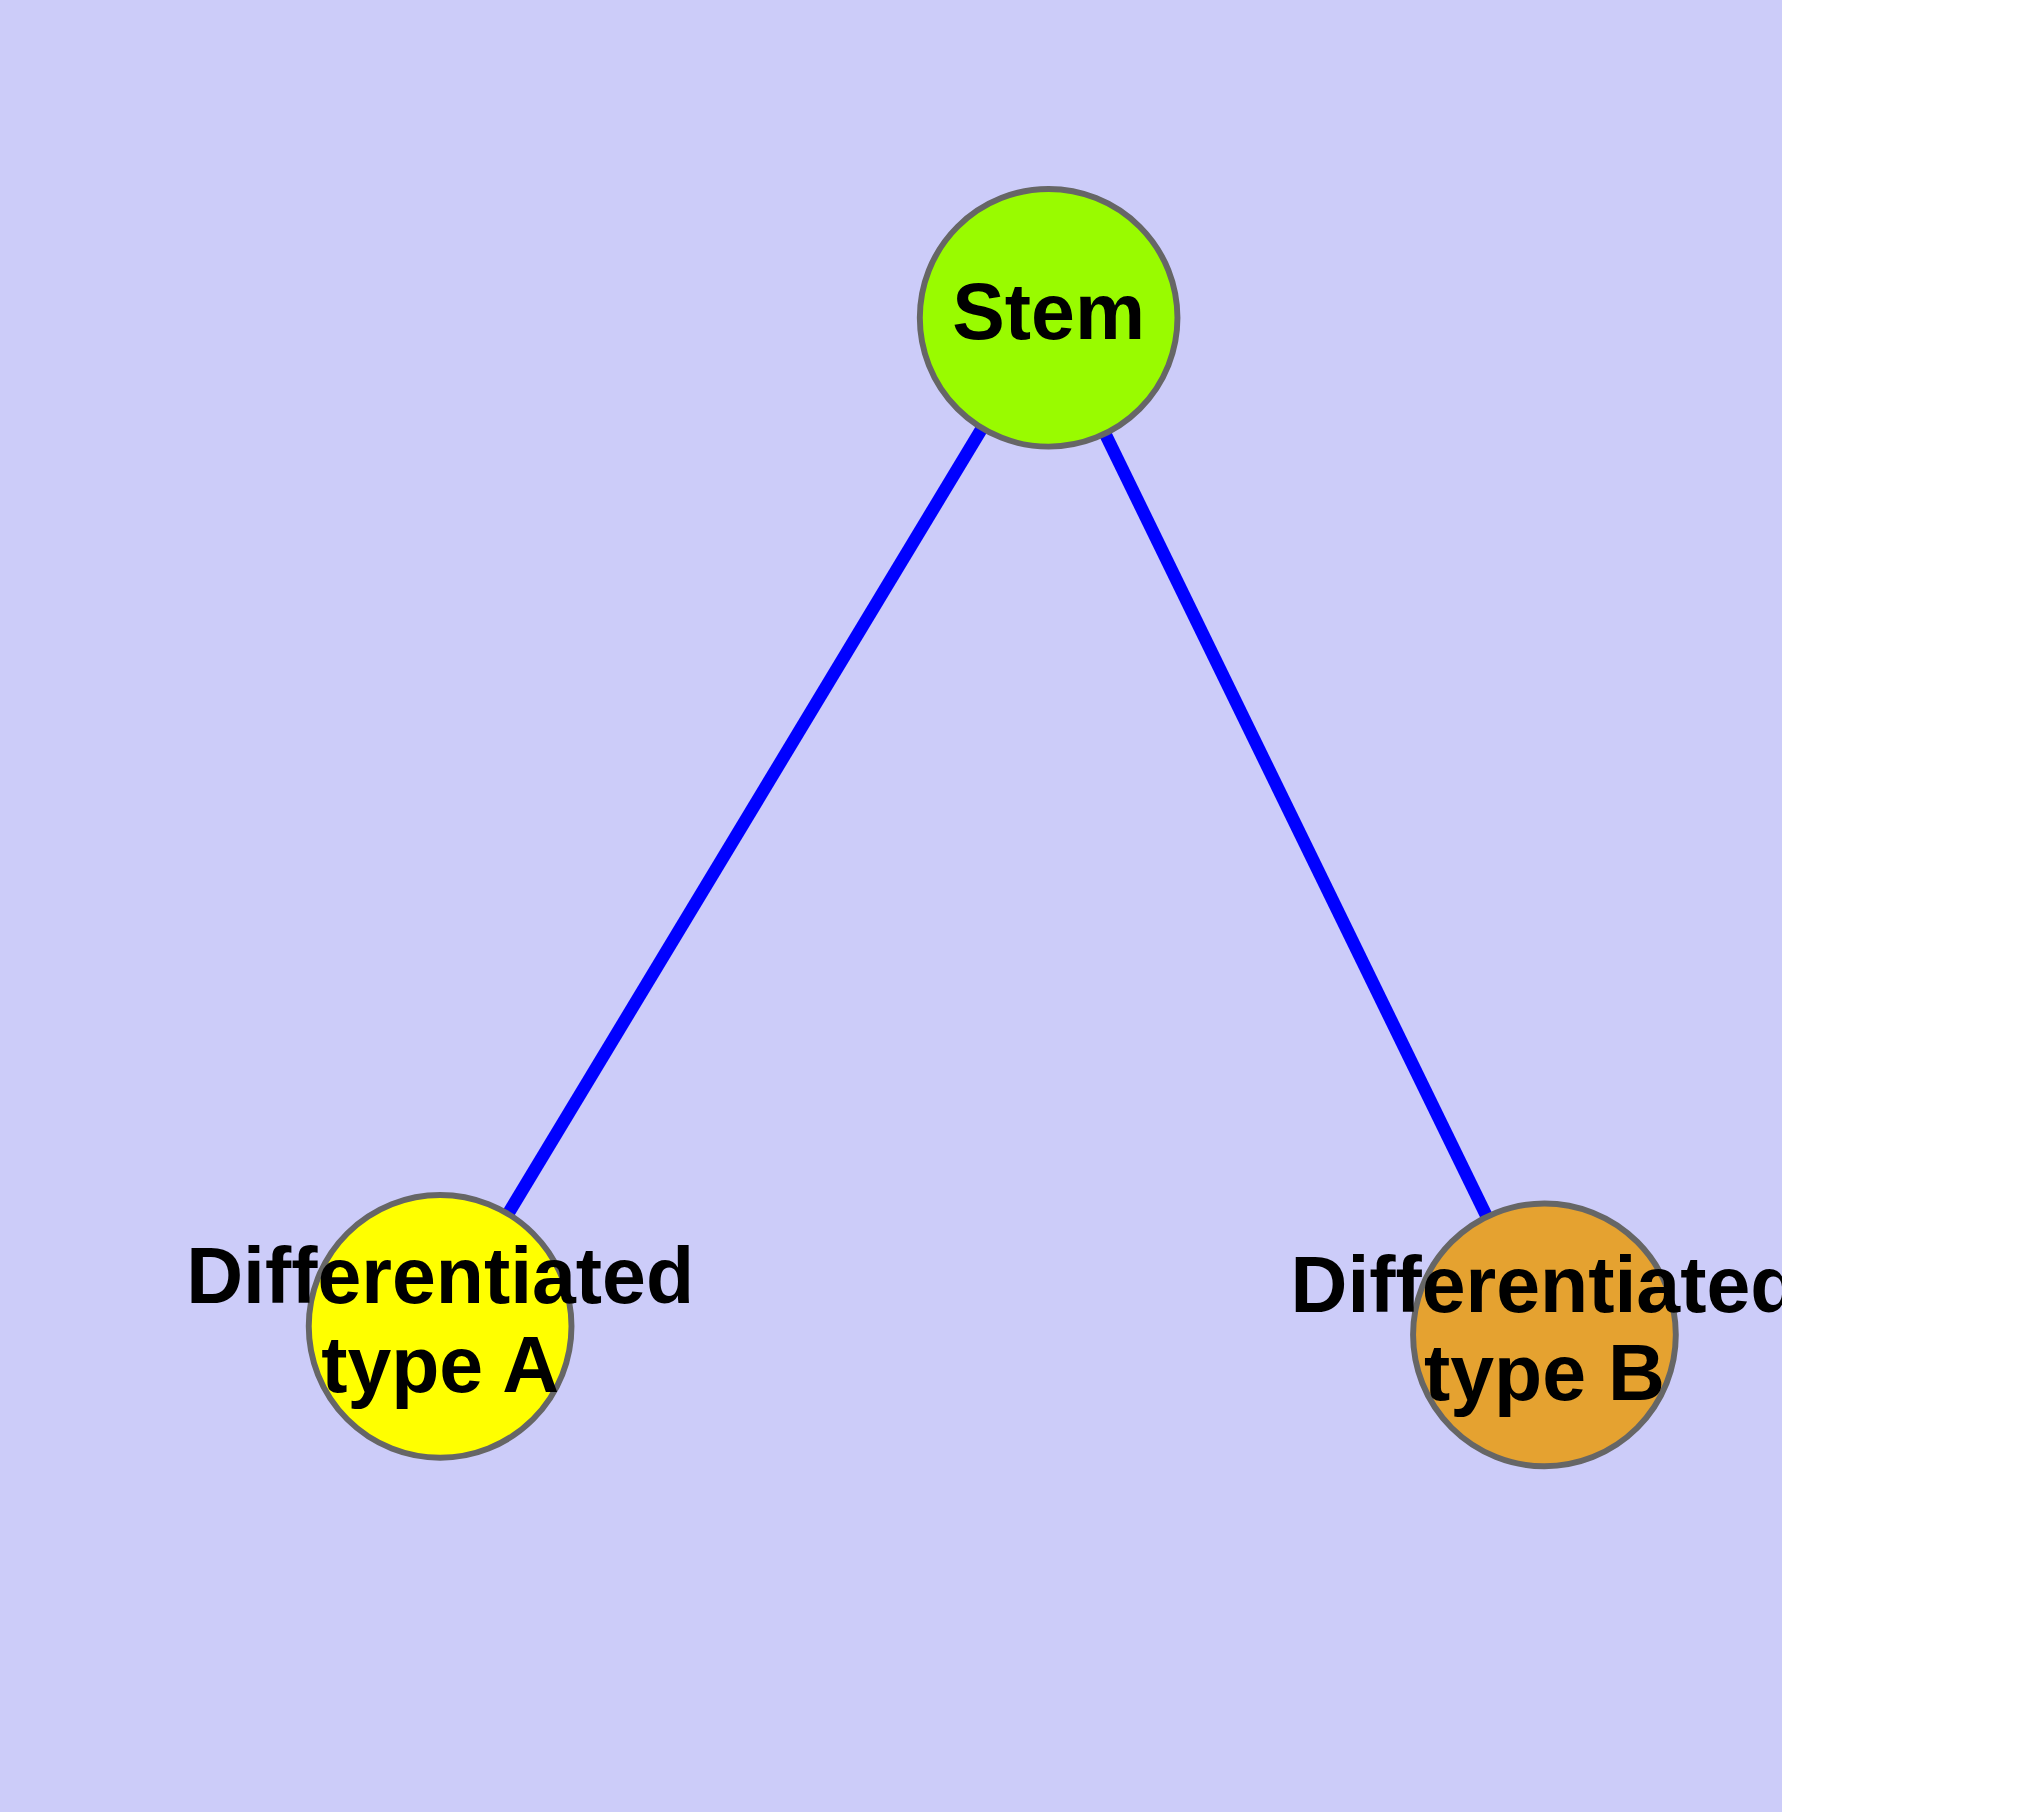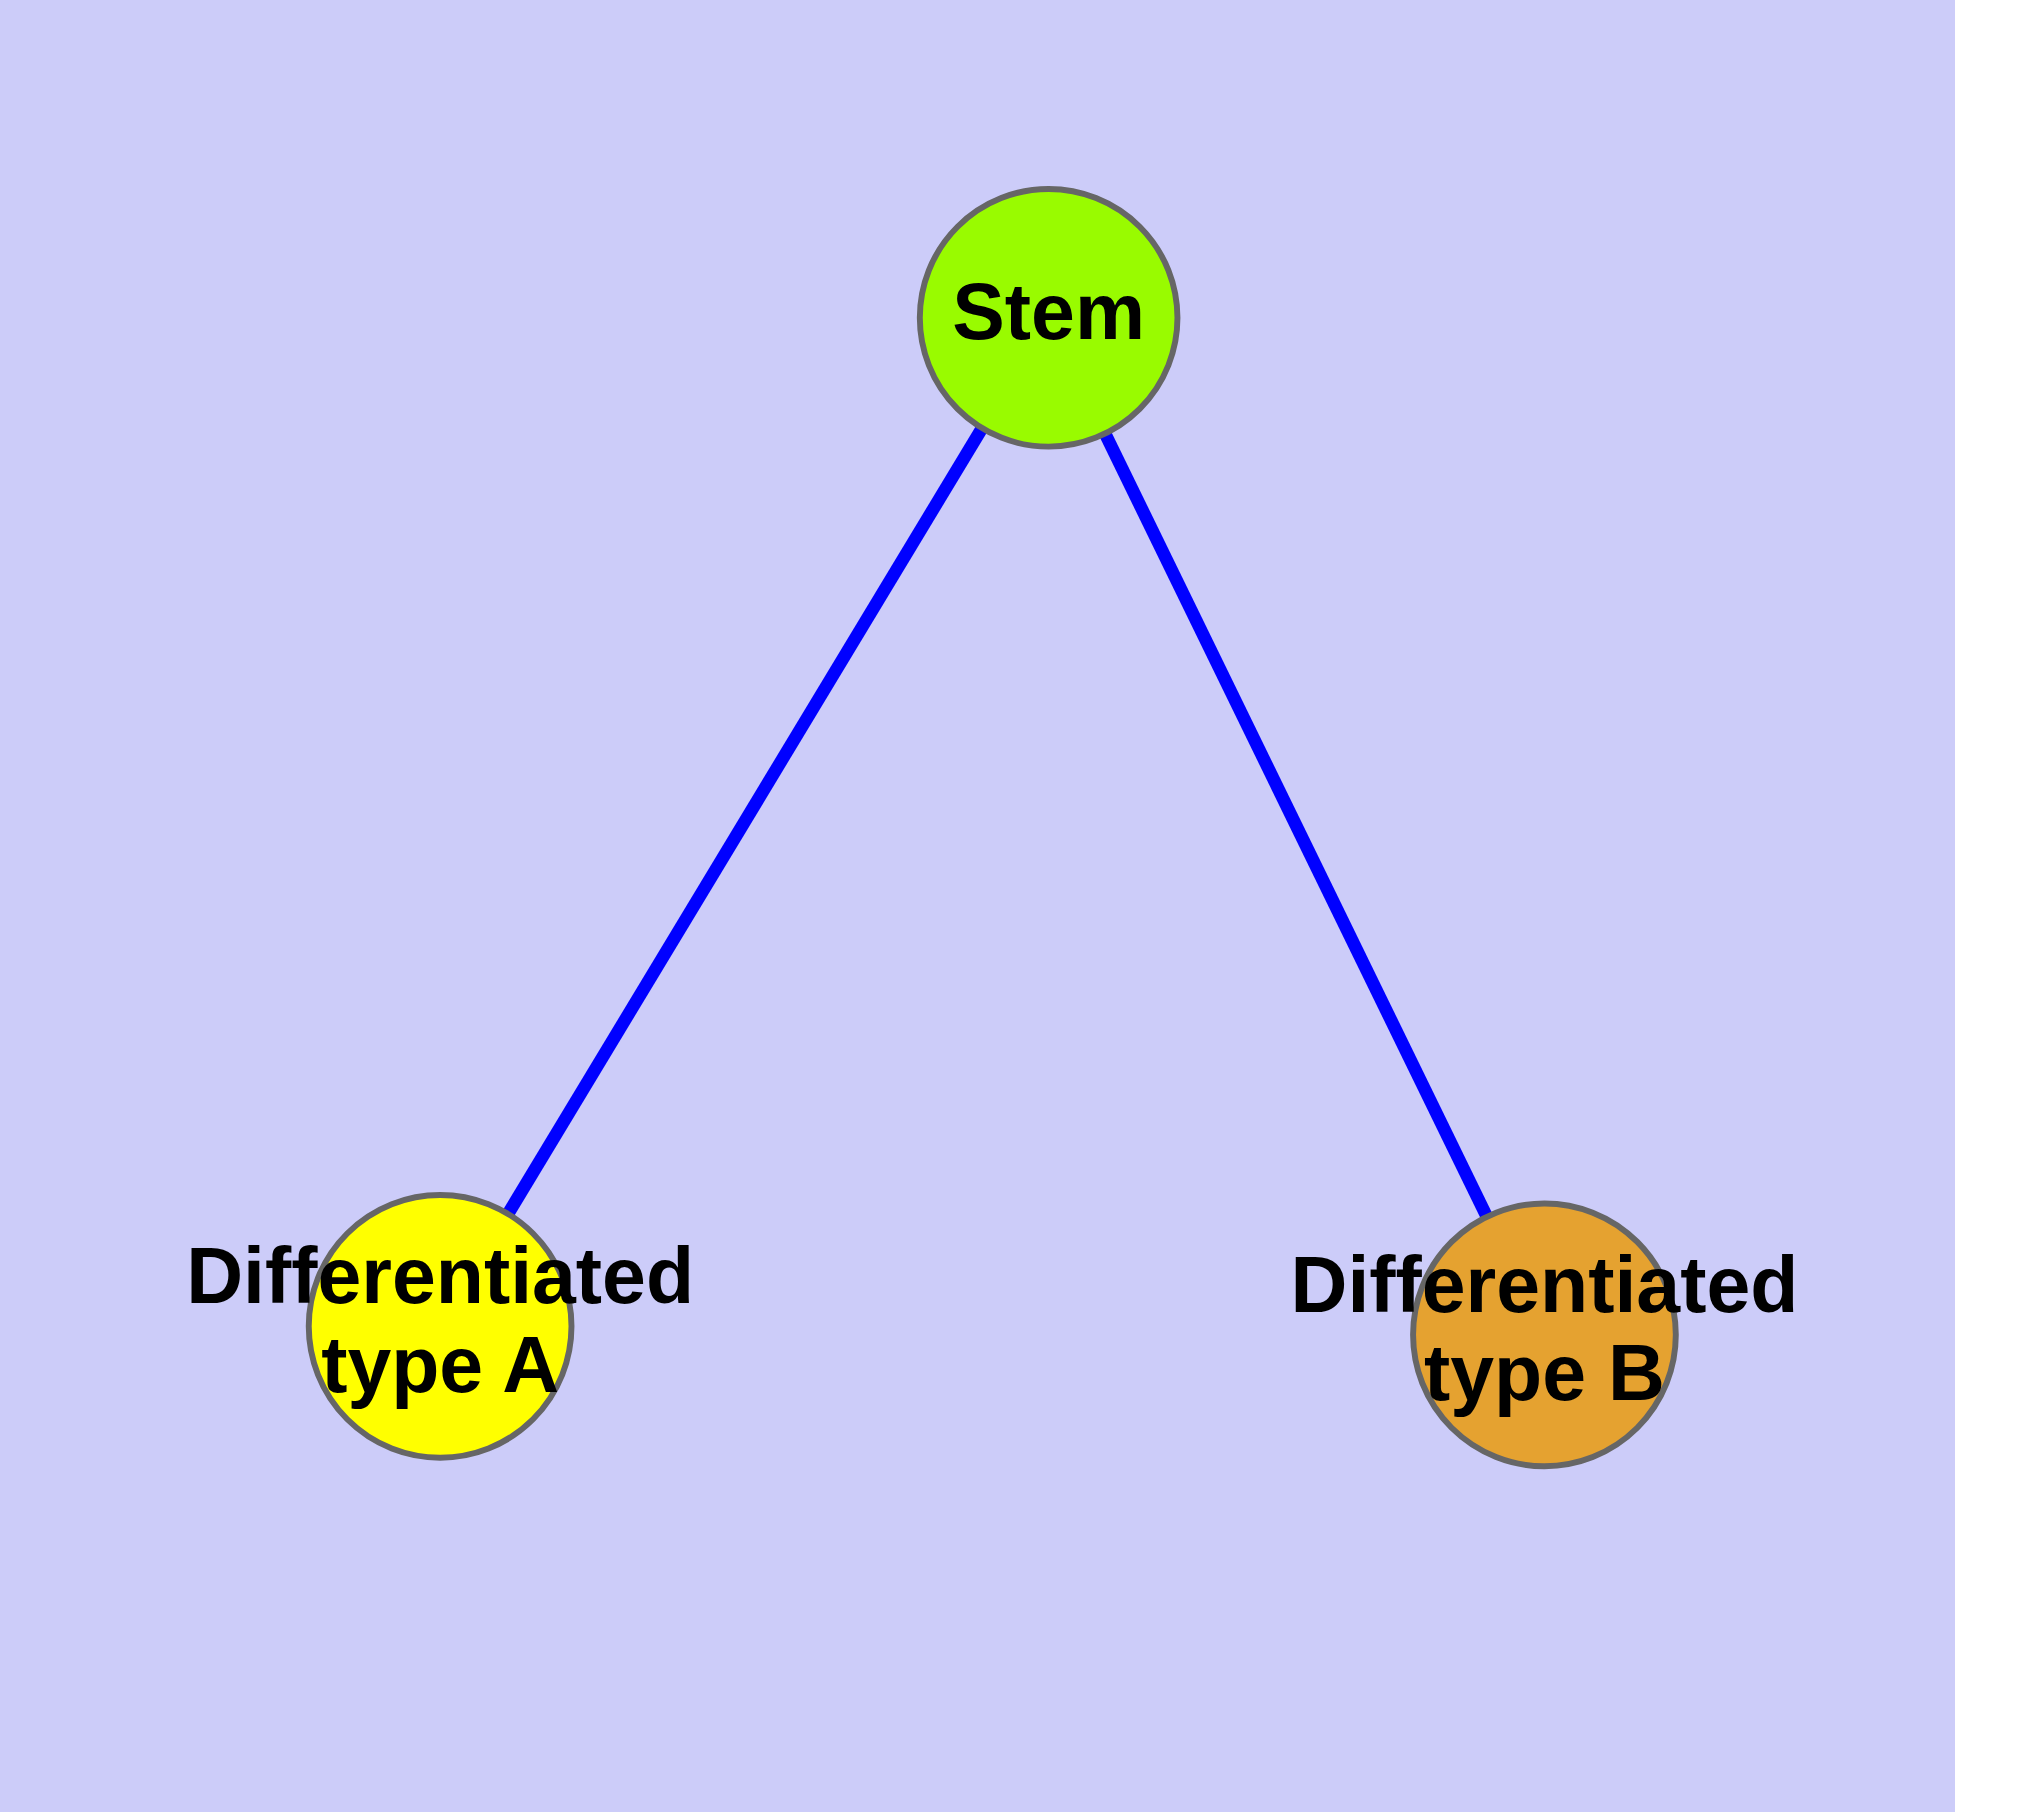--- a/index.html
+++ b/index.html
@@ -37,21 +37,21 @@
     stroke: #666666;
   }
   .graph-edge {
     stroke: #0000ff;
     stroke-linecap: butt;
   }
 </style>
 </head>
 <body>
 
-<div id="canvas" style="width: 1955px; height: 1812px; background: rgb(204, 204, 249);">
+<div id="canvas" style="width: 1782px; height: 1812px; background: rgb(204, 204, 249);">
   <svg id="graph-svg" viewBox="0 0 2384 2138" preserveAspectRatio="xMidYMid meet" xmlns="http://www.w3.org/2000/svg" style="width: 2021px; height: 1812px;">
 
     <rect id="bg-rect" x="0" y="0" width="2384" height="2138" fill="#ccccf9"></rect>
 
     <g id="edges-layer">
         <line x1="1237" y1="375" x2="519" y2="1565" stroke="#0000ff" stroke-width="15" class="graph-edge"></line>
         <line x1="1237" y1="375" x2="1822" y2="1575" stroke="#0000ff" stroke-width="15" class="graph-edge"></line>
       </g>
 
     <g id="nodes-layer">

